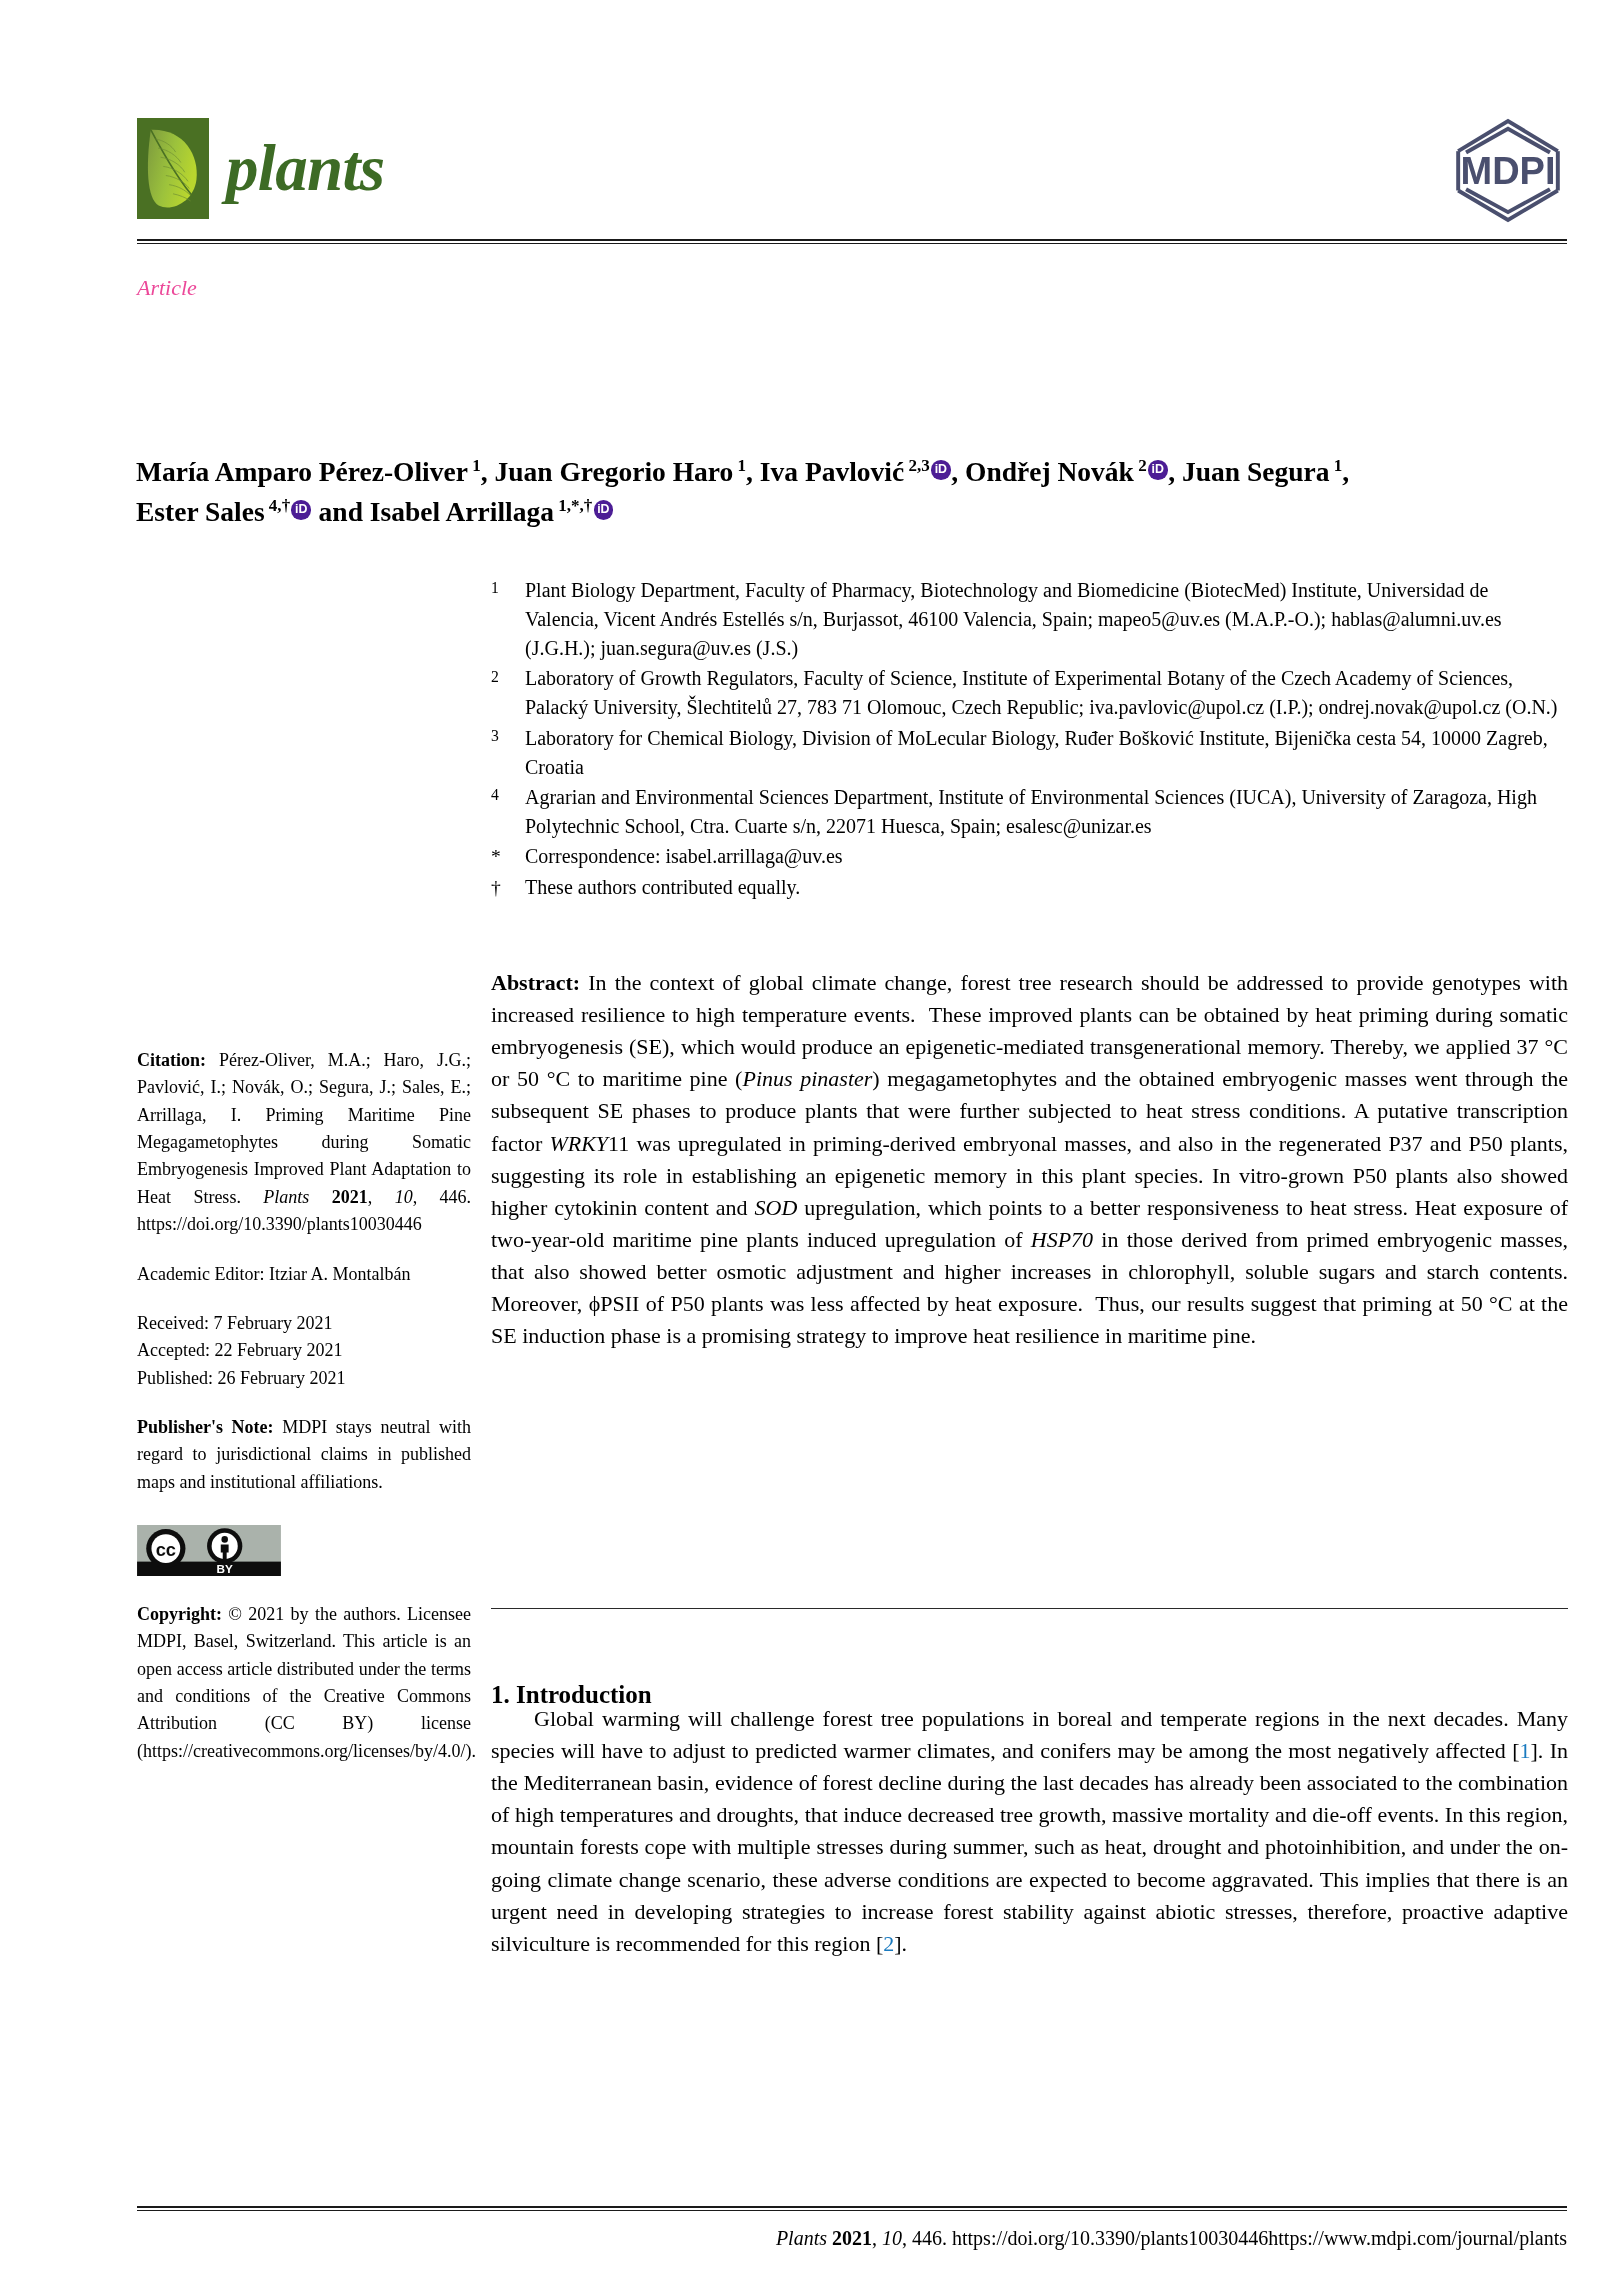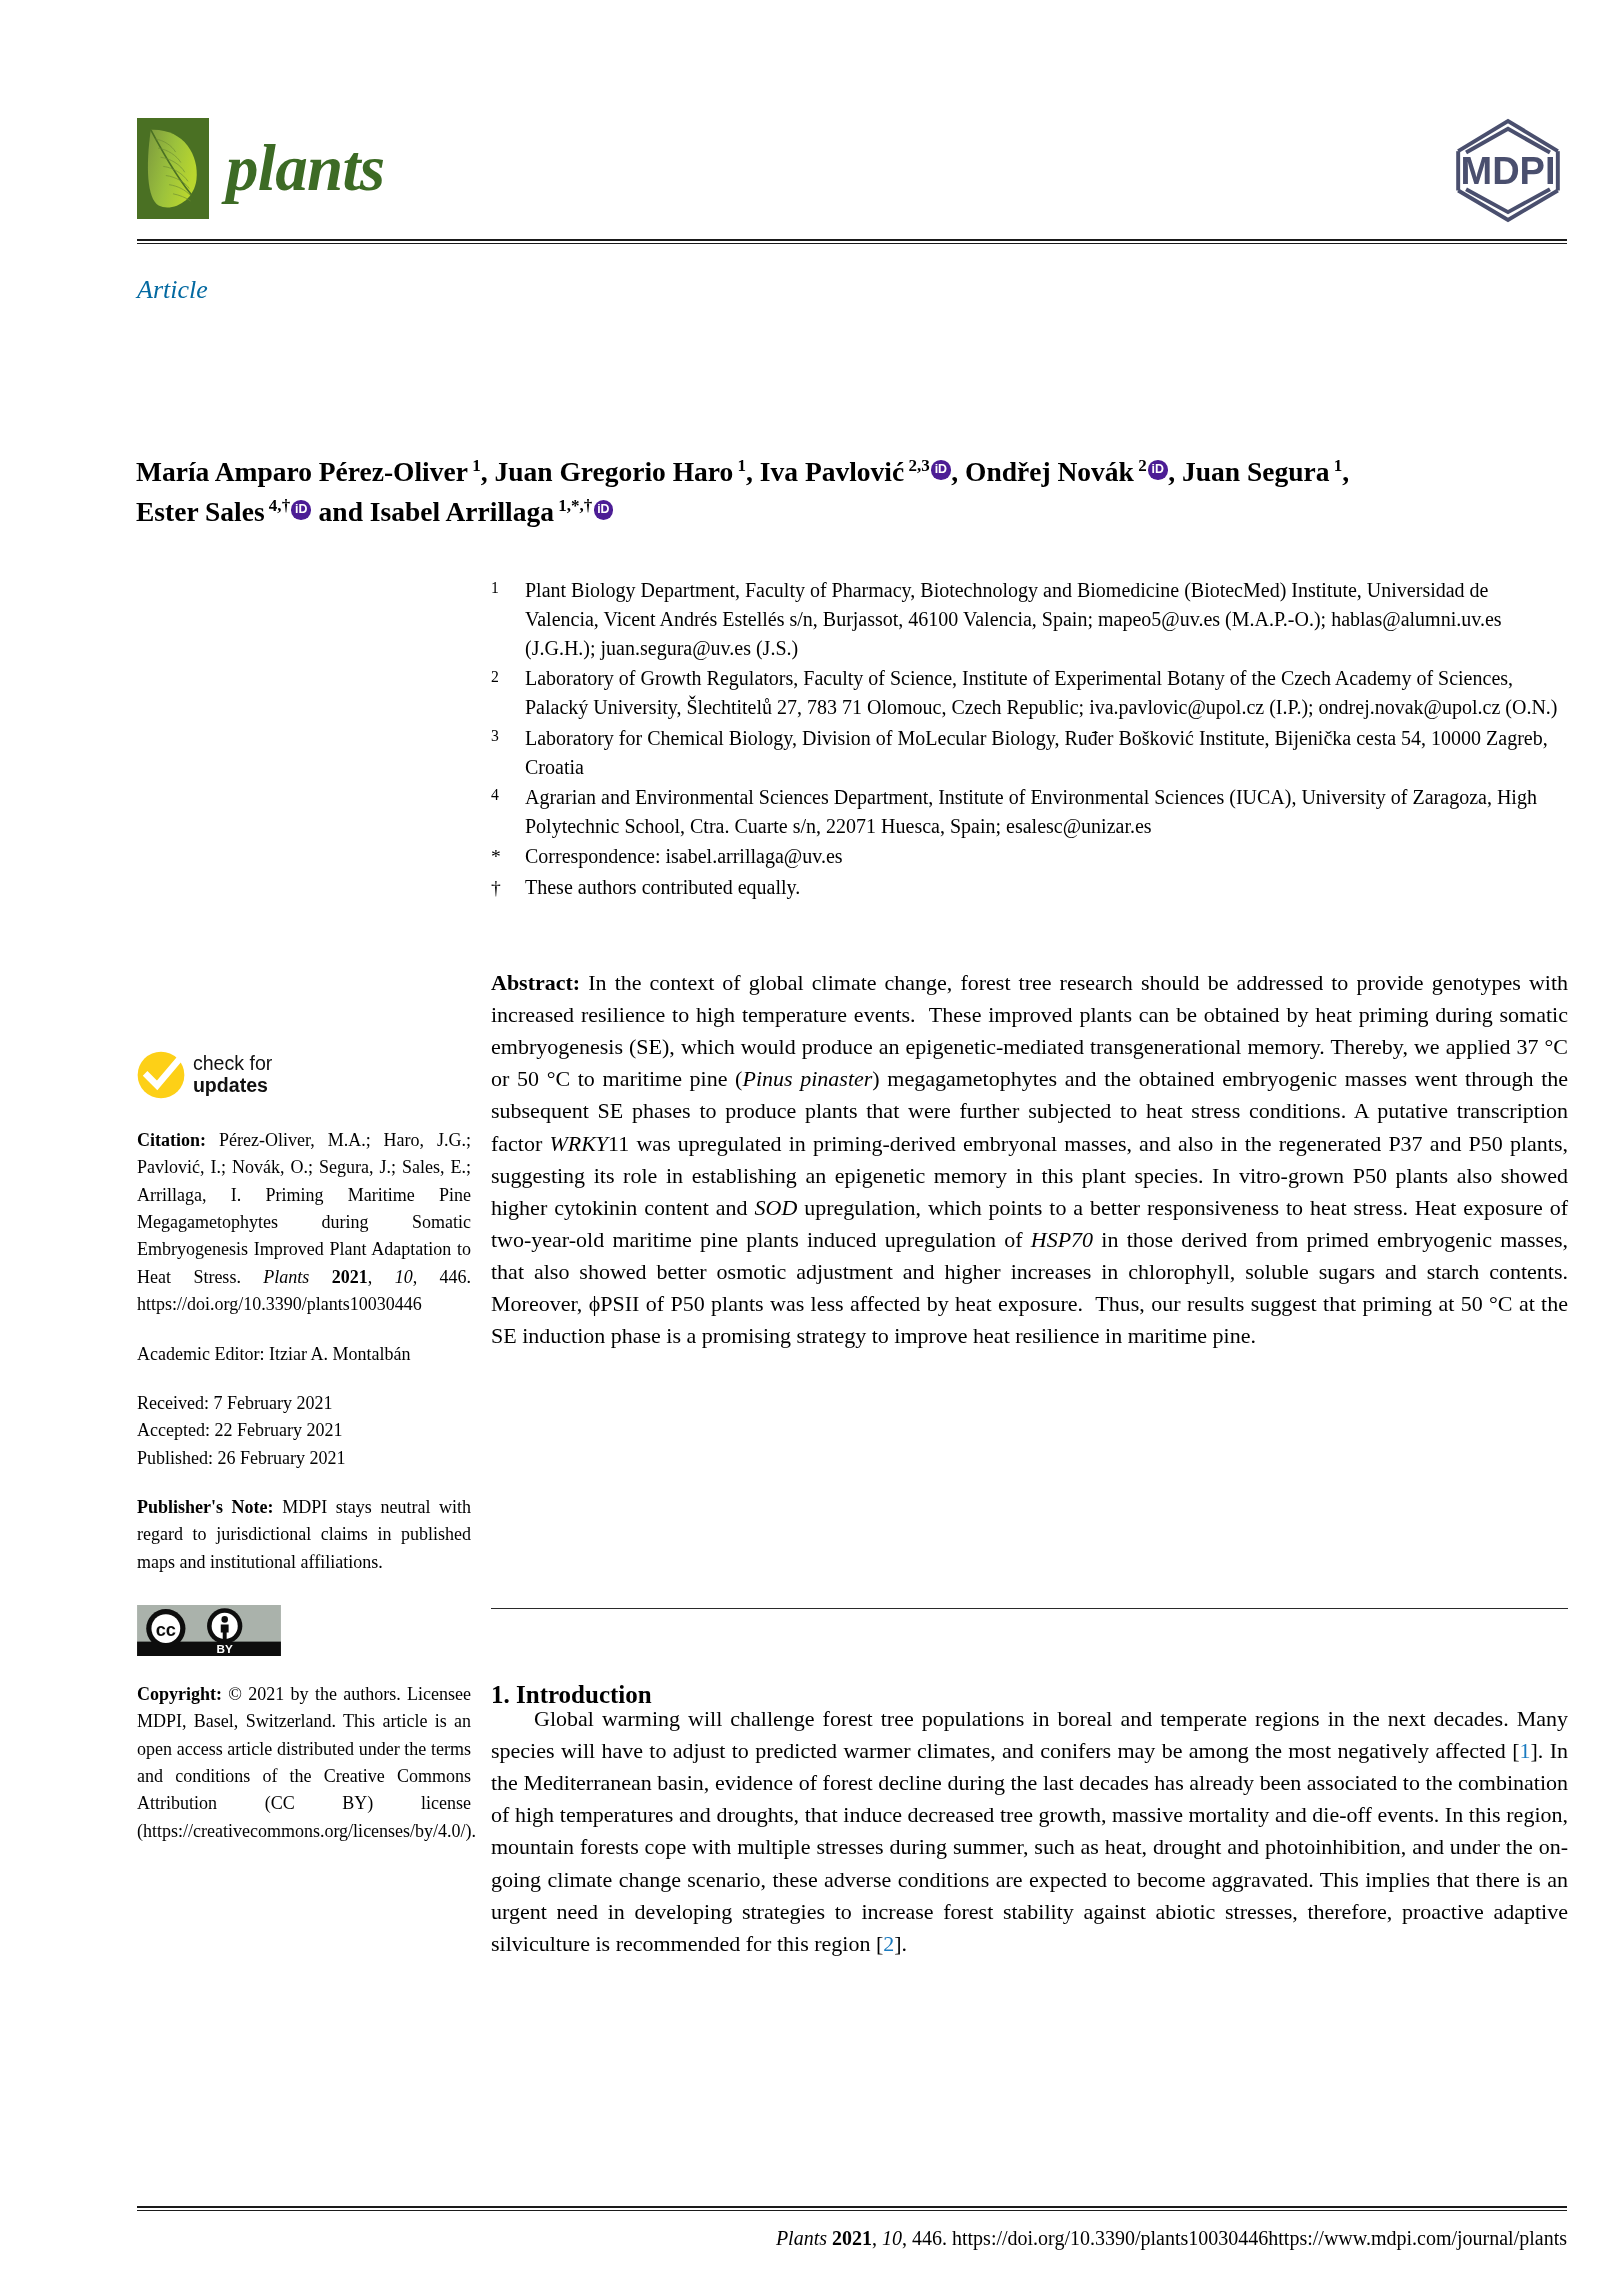--- a/index.html
+++ b/index.html
@@ -29,21 +29,21 @@
   }
   .mdpi-logo { position:absolute; right:0; top:-5.2px; width:118px; height:115px; }
   .rule-head {
     position:absolute; left:98px; top:239px; width:1430px;
     border-top:2.6px solid #1a1a1a; border-bottom:0.7px solid #1a1a1a; height:2px;
   }
 
   
   .article-kind {
     position:absolute; left:98px; top:275px;
-    font-style:italic; font-size:26px; color:#0369a1;
+    font-style:italic; font-size:22px; color:#ec4899;
   }
   .paper-title {
     position:absolute; left:97px; top:308px; width:1348px;
     font-size:43px; font-weight:700; line-height:1.19; color:#000;
     letter-spacing:-0.3px;
   }
   .authors {
     position:absolute; left:97px; top:452px; width:1394px;
     font-size:27.5px; font-weight:700; line-height:1.45;
   }
@@ -233,30 +233,20 @@
 
   <div class="rule-mid"></div>
 
   <h2 class="sec-head">1. Introduction</h2>
   <div class="intro">
     <span>Global warming will challenge forest tree populations in boreal and temperate regions in the next decades. Many species will have to adjust to predicted warmer climates, and conifers may be among the most negatively affected [</span><a class="ref">1</a><span>]. In the Mediterranean basin, evidence of forest decline during the last decades has already been associated to the combination of high temperatures and droughts, that induce decreased tree growth, massive mortality and die-off events. In this region, mountain forests cope with multiple stresses during summer, such as heat, drought and photoinhibition, and under the on-going climate change scenario, these adverse conditions are expected to become aggravated. This implies that there is an urgent need in developing strategies to increase forest stability against abiotic stresses, therefore, proactive adaptive silviculture is recommended for this region [</span><a class="ref">2</a><span>].</span>
   </div>
 
   <div class="sidebar">
 
-    <div class="cfu">
-      <svg class="cfu-mark" viewBox="0 0 74 74">
-        <circle cx="37" cy="37" r="36" fill="#fdd017"></circle>
-        <path d="M16 38 L31 53 L64 14" stroke="#fff" stroke-width="10" fill="none" stroke-linecap="square" stroke-linejoin="miter"></path>
-      </svg>
-      <div class="cfu-text">
-        <span>check for</span>
-        <span class="b2">updates</span>
-      </div>
-    </div>
 
     <div class="side-block">
       <b>Citation:</b>
       <span>Pérez-Oliver, M.A.; Haro, J.G.; Pavlović, I.; Novák, O.; Segura, J.; Sales, E.; Arrillaga, I. Priming Maritime Pine Megagametophytes during Somatic Embryogenesis Improved Plant Adaptation to Heat Stress.</span>
       <i>Plants</i>
       <b>2021</b>,
       <i>10</i>,
       <span>446.</span>
       <span>https://doi.org/10.3390/plants10030446</span>
     </div>

